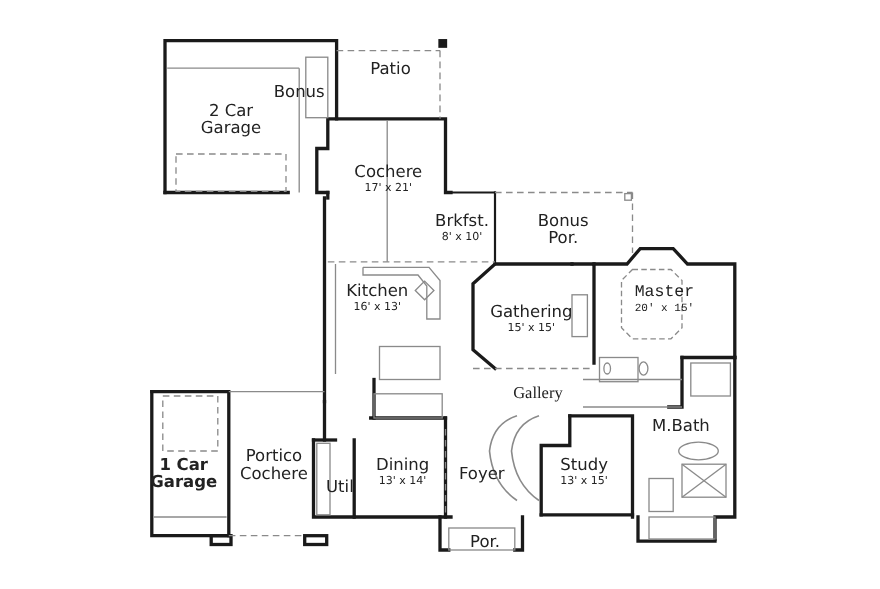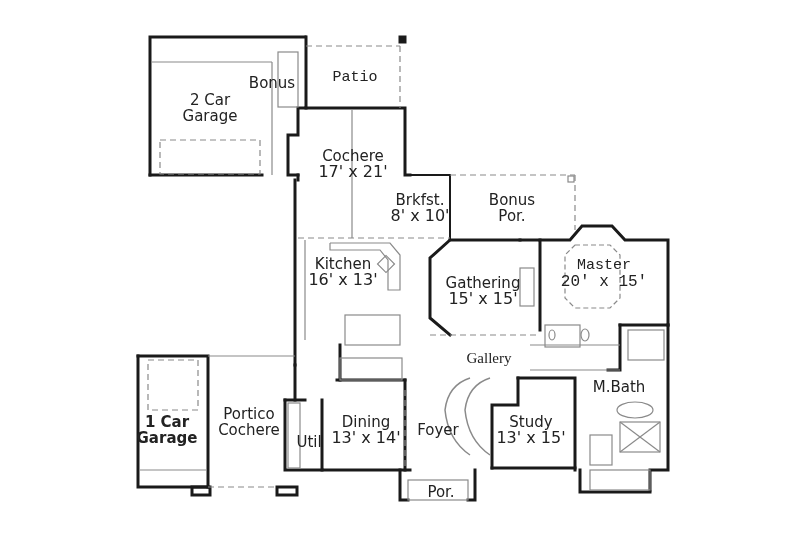--- a/index.html
+++ b/index.html
@@ -1,19 +1,19 @@
 <!DOCTYPE html>
 <html><head>
 <meta charset="utf-8">
 <style>
   html, body { margin:0; padding:0; background:#ffffff; }
   body { width:800px; height:535px; overflow:hidden; position:relative; font-family:"DejaVu Sans", sans-serif; }
   #plan { position:absolute; left:0; top:0; width:800px; height:535px; }
   .lbl { position:absolute; color:#222; font-size:15px; line-height:16px; text-align:center; white-space:nowrap; transform:translate(-50%,0); }
-  .lbl .dim { display:block; font-size:16px; }
+  .lbl .dim { display:block; font-size:10px; }
 </style>
 </head>
 <body>
 
 <svg id="plan" viewBox="0 0 800 535" xmlns="http://www.w3.org/2000/svg">
   <g fill="none" stroke="#1a1a1a" stroke-width="3" stroke-linecap="square">
 
     <polyline points="150,175 150,37 305,37"></polyline>
     <polyline points="150,175 262,175"></polyline>
     <polyline points="306,37 306,108 298,108 298,135 288,135 288,175 298,175"></polyline>
@@ -128,21 +128,21 @@
   </g>
 </svg>
 
 <div class="lbl" style="left:210px;top:92px;">
   <span>2 Car</span><br>
   <span>Garage</span>
 </div>
 <div class="lbl" style="left:272px;top:75px;">
   <span>Bonus</span>
 </div>
-<div class="lbl" style="left:355px;top:70px;font-family:Liberation Mono, monospace;">
+<div class="lbl" style="left:355px;top:54px;">
   <span>Patio</span>
 </div>
 <div class="lbl" style="left:353px;top:148px;">
   <span>Cochere</span>
   <span class="dim">17' x 21'</span>
 </div>
 <div class="lbl" style="left:420px;top:192px;">
   <span>Brkfst.</span>
   <span class="dim">8' x 10'</span>
 </div>

